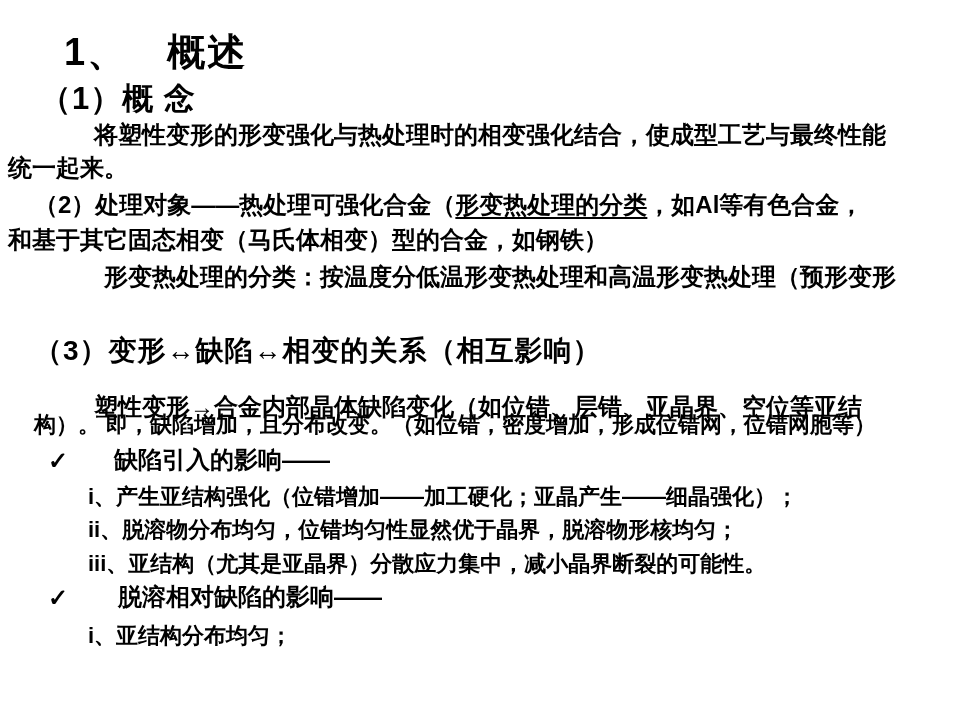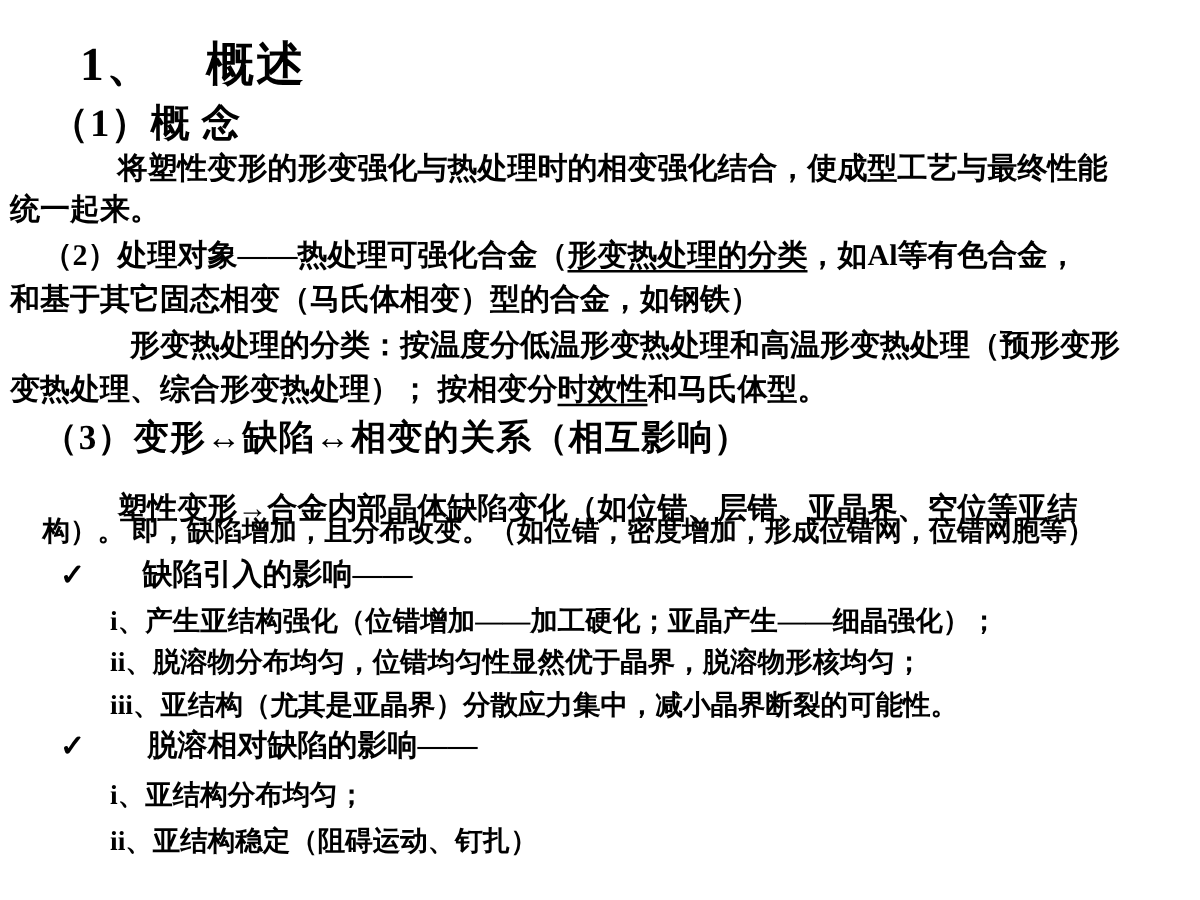--- a/index.html
+++ b/index.html
@@ -6,21 +6,21 @@
     margin: 0;
     padding: 0;
     background: #ffffff;
   }
   .slide {
     position: relative;
     width: 960px;
     height: 720px;
     background: #ffffff;
     overflow: hidden;
-    font-family: Liberation Serif, serif;
+    font-family: Liberation Sans, sans-serif;
     color: #000000;
     font-weight: bold;
   }
   .line {
     position: absolute;
     white-space: nowrap;
     letter-spacing: 0px;
     line-height: 1.2;
   }
   .title {
@@ -56,33 +56,31 @@
 
   <div class="line h2" style="left:40px; top:80px;">（1）概 念</div>
 
   <div class="line body" style="left:94px; top:121px;">将塑性变形的形变强化与热处理时的相变强化结合，使成型工艺与最终性能</div>
   <div class="line body" style="left:8px; top:154px;">统一起来。</div>
 
   <div class="line body" style="left:34px; top:191px;"><span>（2）处理对象——热处理可强化合金（</span><span class="u">形变热处理的分类</span><span>，如Al等有色合金，</span></div>
   <div class="line body" style="left:8px; top:226px;">和基于其它固态相变（马氏体相变）型的合金，如钢铁）</div>
 
   <div class="line body" style="left:104px; top:263px;">形变热处理的分类：按温度分低温形变热处理和高温形变热处理（预形变形</div>
-  <div class="line body" style="left:8px; top:298px;"><span>变热处理、综合形变热处理）； 按相变分</span><span class="u">时效性</span><span>和马氏体型。</span></div>
 
   <div class="line h2" style="left:34px; top:334px; font-size:28px;">（3）变形↔缺陷↔相变的关系（相互影响）</div>
 
   <div class="line body" style="left:94px; top:376px;margin-top:17px;">塑性变形→合金内部晶体缺陷变化（如位错、层错、亚晶界、空位等亚结</div>
   <div class="line small" style="left:34px; top:412px;">构）。 即，缺陷增加，且分布改变。（如位错，密度增加，形成位错网，位错网胞等）</div>
 
   <div class="line check" style="left:48px; top:447px;">✓</div>
   <div class="line body" style="left:114px; top:446px;">缺陷引入的影响——</div>
 
   <div class="line small" style="left:88px; top:484px;">i、产生亚结构强化（位错增加——加工硬化；亚晶产生——细晶强化）；</div>
   <div class="line small" style="left:88px; top:517px;">ii、脱溶物分布均匀，位错均匀性显然优于晶界，脱溶物形核均匀；</div>
   <div class="line small" style="left:88px; top:551px;">iii、亚结构（尤其是亚晶界）分散应力集中，减小晶界断裂的可能性。</div>
 
   <div class="line check" style="left:48px; top:584px;">✓</div>
   <div class="line body" style="left:118px; top:583px;">脱溶相对缺陷的影响——</div>
 
   <div class="line small" style="left:88px; top:623px;">i、亚结构分布均匀；</div>
-  <div class="line small" style="left:88px; top:660px;">ii、亚结构稳定（阻碍运动、钉扎）</div>
 
 </div>
 
 </body></html>

